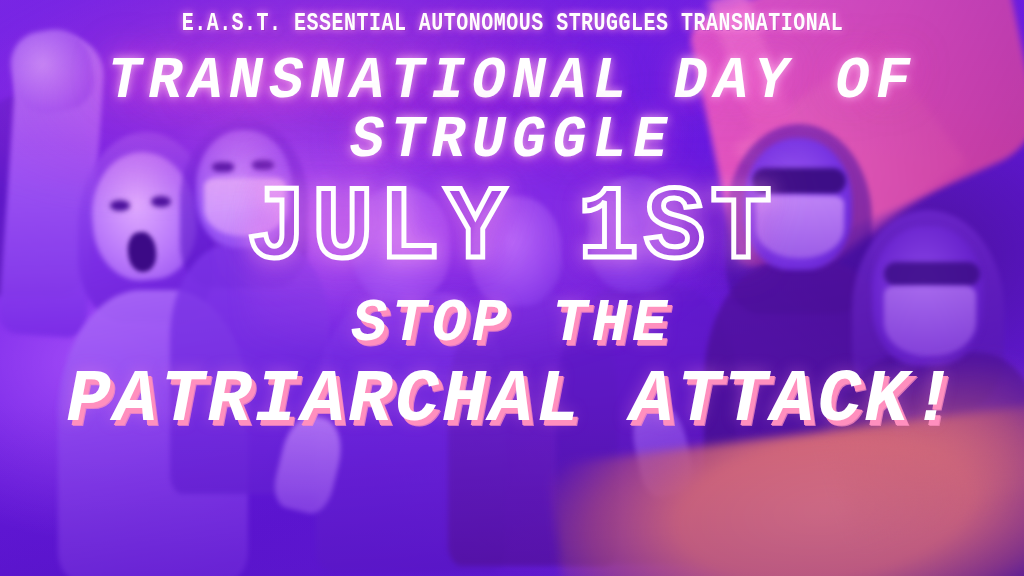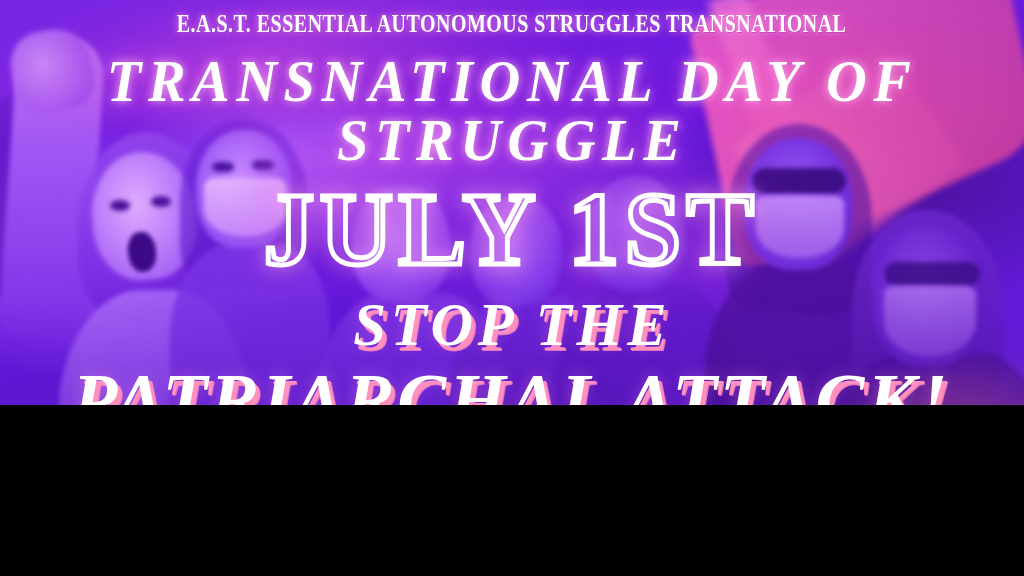--- a/index.html
+++ b/index.html
@@ -3,23 +3,23 @@
 <meta charset="utf-8">
 <style>
   html, body {
     margin: 0;
     padding: 0;
     background: #000;
   }
   #poster {
     position: relative;
     width: 1024px;
-    height: 405px;
+    height: 576px;
     overflow: hidden;
-    font-family: Liberation Serif, serif;
+    font-family: Liberation Mono, monospace;
     background: #5E16D8;
   }
 
   
   .bg-layer {
     position: absolute;
     inset: 0;
     overflow: hidden;
   }
   .bg-base {

